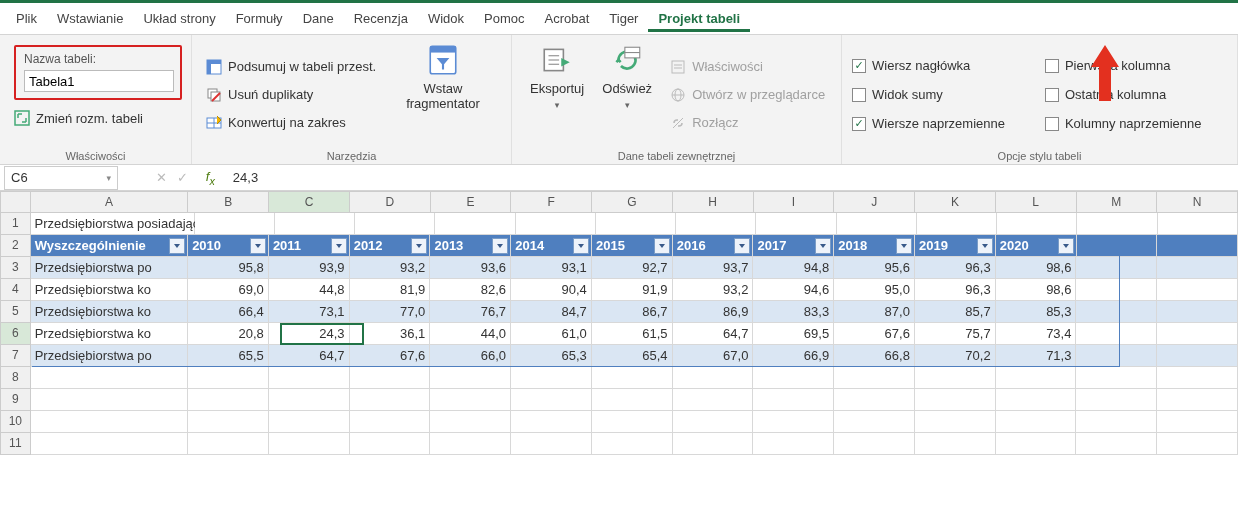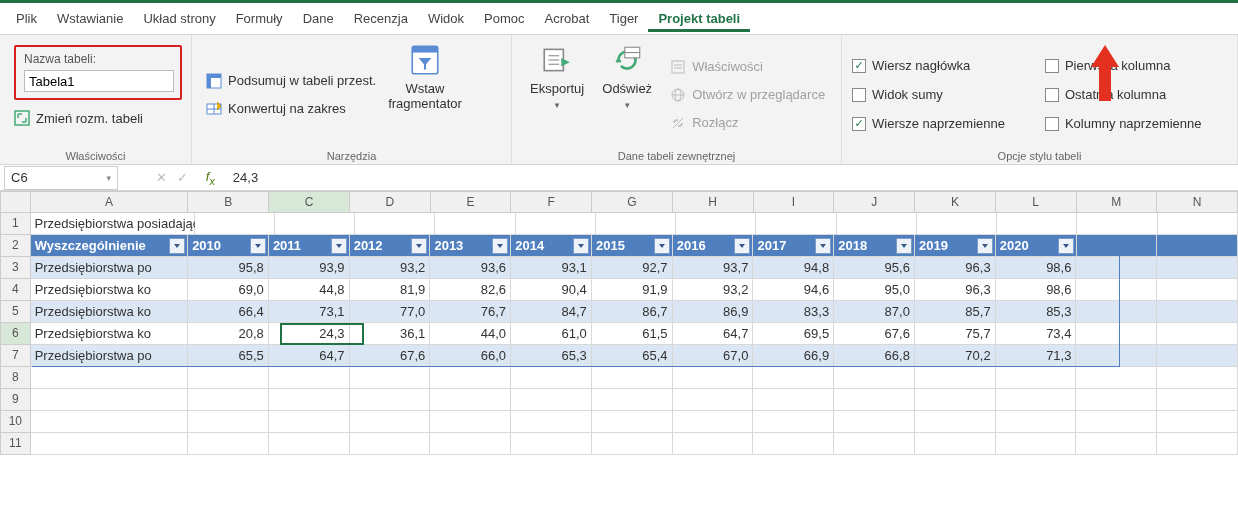--- a/index.html
+++ b/index.html
@@ -98,30 +98,40 @@
                 <rect x="1" y="1" width="14" height="14" fill="#fff" stroke="#5b8bd4"></rect>
                 <rect x="1" y="1" width="14" height="4" fill="#5b8bd4"></rect>
                 <rect x="1" y="1" width="4" height="14" fill="#5b8bd4"></rect>
               </svg>
             </span>
           <span>Podsumuj w tabeli przest.</span>
         </div>
         <div class="rb-btn">
           <span class="icon16">
               <svg viewBox="0 0 16 16">
+                <rect x="2" y="2" width="9" height="9" fill="#fff" stroke="#888"></rect>
+                <rect x="5" y="5" width="9" height="9" fill="#fff" stroke="#888"></rect>
+                <line x1="6" y1="14" x2="14" y2="6" stroke="#d33" stroke-width="2"></line>
+              </svg>
+            </span>
+          <span>Usuń duplikaty</span>
+        </div>
+        <div class="rb-btn">
+          <span class="icon16">
+              <svg viewBox="0 0 16 16">
                 <rect x="1" y="3" width="14" height="10" fill="#fff" stroke="#5b8bd4"></rect>
                 <line x1="1" y1="8" x2="15" y2="8" stroke="#5b8bd4"></line>
                 <line x1="8" y1="3" x2="8" y2="13" stroke="#5b8bd4"></line>
                 <path d="M11 1l4 4-4 4" fill="#f4b400" stroke="#b58a00"></path>
               </svg>
             </span>
           <span>Konwertuj na zakres</span>
         </div>
       </div>
-      <div class="bigbtn" style="">
+      <div class="bigbtn" style="margin-left:18px;">
         <span class="bigicon">
           <svg viewBox="0 0 32 32">
               <rect x="4" y="3" width="24" height="26" rx="2" fill="#fff" stroke="#5b8bd4" stroke-width="1.5"></rect>
               <rect x="4" y="3" width="24" height="6" fill="#5b8bd4"></rect>
               <path d="M10 14h12l-5 6v5h-2v-5z" fill="#5b8bd4"></path>
             </svg>
         </span>
         <span>Wstaw</span>
         <span style="margin-top:-4px;">fragmentator</span>
       </div>

